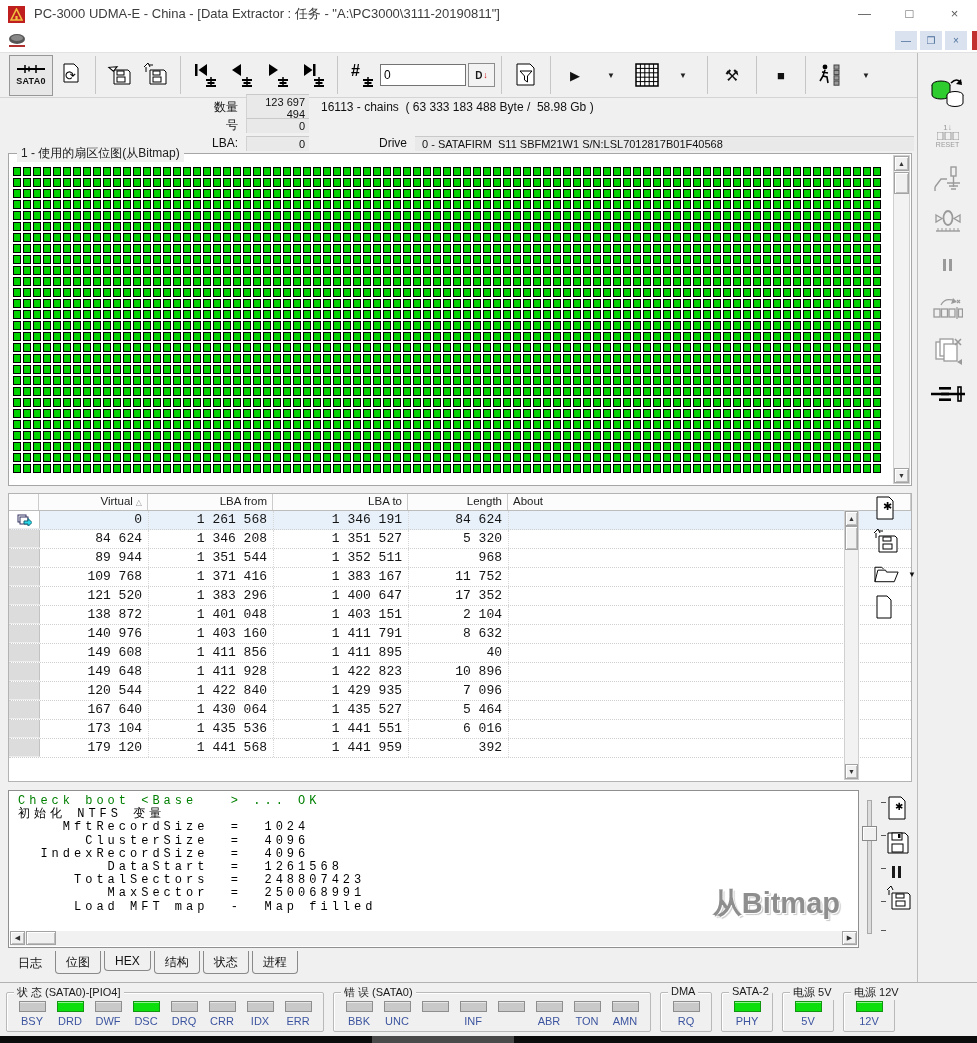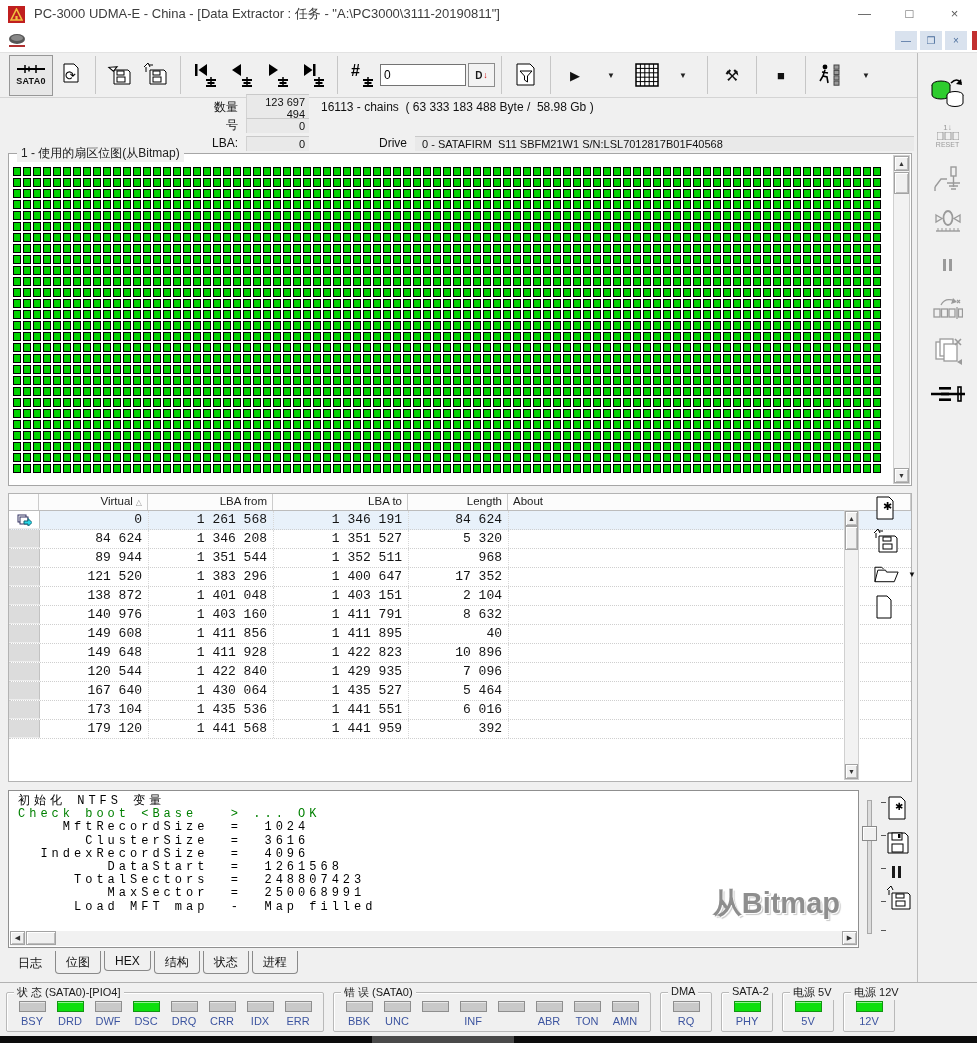--- a/index.html
+++ b/index.html
@@ -2887,20 +2887,28 @@
         <div class="trow">
           <span class="gut c0"></span>
           <span class="tc c1">89 944</span>
           <span class="tc c2">1 351 544</span>
           <span class="tc c3">1 352 511</span>
           <span class="tc c4">968</span>
           <span class="tc c5"></span>
         </div>
         <div class="trow">
           <span class="gut c0"></span>
+          <span class="tc c1">109 768</span>
+          <span class="tc c2">1 371 416</span>
+          <span class="tc c3">1 383 167</span>
+          <span class="tc c4">11 752</span>
+          <span class="tc c5"></span>
+        </div>
+        <div class="trow">
+          <span class="gut c0"></span>
           <span class="tc c1">121 520</span>
           <span class="tc c2">1 383 296</span>
           <span class="tc c3">1 400 647</span>
           <span class="tc c4">17 352</span>
           <span class="tc c5"></span>
         </div>
         <div class="trow">
           <span class="gut c0"></span>
           <span class="tc c1">138 872</span>
           <span class="tc c2">1 401 048</span>
@@ -2997,24 +3005,24 @@
     </div>
     <div class="si">
       <svg width="20" height="24" viewBox="0 0 20 24">
           <path d="M3 1 h10 l4 4 v18 h-14 z" fill="#fff" stroke="#000"></path>
         </svg>
     </div>
   </div>
 
   <div class="log-panel">
     <div class="log-lines" id="log-lines">
+        <div class="logline" style="color: rgb(0, 128, 0);">Check boot &lt;Base   &gt; ... OK</div>
         <div class="logline" style="color: rgb(0, 0, 0);">初始化 NTFS 变量</div>
-        <div class="logline" style="color: rgb(0, 128, 0);">Check boot &lt;Base   &gt; ... OK</div>
         <div class="logline" style="color: rgb(0, 0, 0);">    MftRecordSize  =  1024</div>
-        <div class="logline" style="color: rgb(0, 0, 0);">      ClusterSize  =  3616</div>
+        <div class="logline" style="color: rgb(0, 0, 0);">      ClusterSize  =  4096</div>
         <div class="logline" style="color: rgb(0, 0, 0);">  IndexRecordSize  =  4096</div>
         <div class="logline" style="color: rgb(0, 0, 0);">        DataStart  =  1261568</div>
         <div class="logline" style="color: rgb(0, 0, 0);">     TotalSectors  =  248807423</div>
         <div class="logline" style="color: rgb(0, 0, 0);">        MaxSector  =  250068991</div>
         <div class="logline" style="color: rgb(0, 0, 0);">     Load MFT map  -  Map filled</div>
       </div>
     <div class="hscroll">
       <span class="hsb-btn" style="left:0">◀</span>
       <span class="hsb-thumb"></span>
       <span class="hsb-btn" style="right:0">▶</span>

